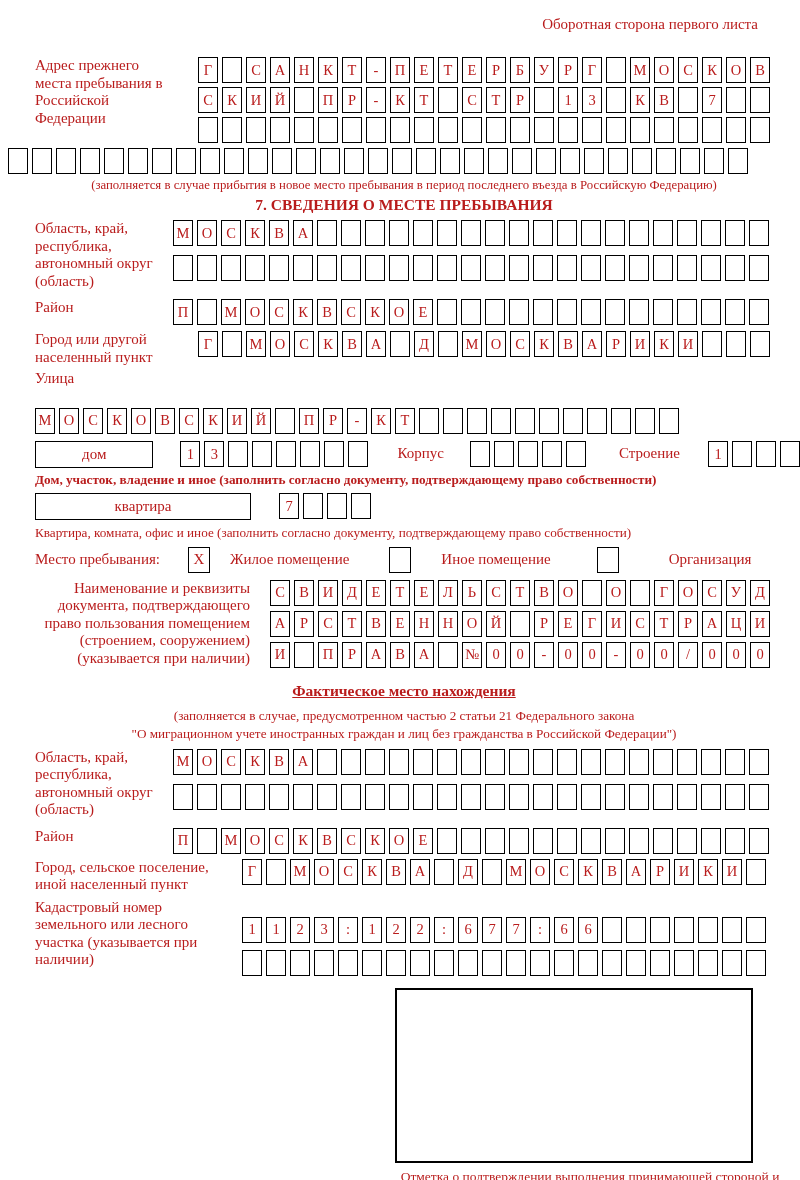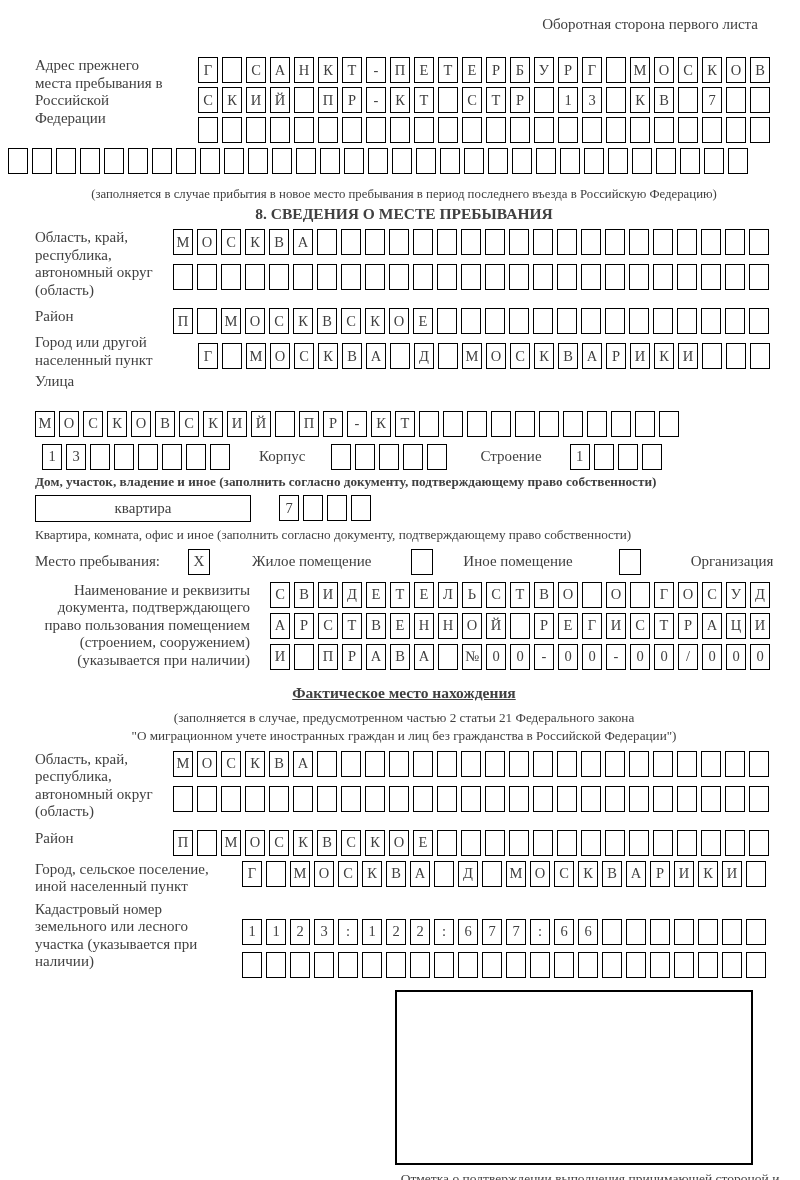--- a/index.html
+++ b/index.html
@@ -1,19 +1,19 @@
 <!DOCTYPE html>
 <html><head>
 <meta charset="utf-8">
 <style>
   html,body{margin:0;padding:0;background:#fff;}
   .page{
     position:relative;
     width:800px;height:1180px;
-    background:#fff;color:#404040;
+    background:#fff;color:#b91c1c;
     font-family:"Liberation Serif",serif;
     font-size:15px;
     box-sizing:border-box;
     padding:16px 0 0 35px;
     overflow:hidden;
   }
   .hdr{
     text-align:right;
     padding-right:42px;
     font-size:15px;
@@ -174,23 +174,23 @@
       <span class="cell"></span>
       <span class="cell"></span>
       <span class="cell"></span>
       <span class="cell"></span>
       <span class="cell"></span>
       <span class="cell"></span>
       <span class="cell"></span>
       <span class="cell"></span>
       <span class="cell"></span>
     </div>
-  <div class="note center" style="margin-top:12px;margin-left:-27px;">(заполняется в случае прибытия в новое место пребывания в период последнего въезда в Российскую Федерацию)</div>
-
-  <div class="sect-title" style="margin-top:3px;margin-left:-27px;">8. СВЕДЕНИЯ О МЕСТЕ ПРЕБЫВАНИЯ</div>
+  <div class="note center" style="margin-top:3px;margin-left:-27px;">(заполняется в случае прибытия в новое место пребывания в период последнего въезда в Российскую Федерацию)</div>
+
+  <div class="sect-title" style="margin-top:3px;margin-left:-27px;">7. СВЕДЕНИЯ О МЕСТЕ ПРЕБЫВАНИЯ</div>
 
   <div class="row" style="margin-top:6px;">
     <div class="lbl w118">Область, край, республика, автономный округ (область)</div>
     <div class="cellcol" style="gap:9px;">
       <div class="cells">
           <span class="cell">М</span>
           <span class="cell">О</span>
           <span class="cell">С</span>
           <span class="cell">К</span>
           <span class="cell">В</span>
@@ -269,21 +269,21 @@
         <span class="cell"></span>
         <span class="cell"></span>
         <span class="cell"></span>
         <span class="cell"></span>
         <span class="cell"></span>
         <span class="cell"></span>
         <span class="cell"></span>
       </div>
   </div>
 
-  <div class="row" style="align-items:flex-end;">
+  <div class="row" style="margin-top:6px;">
     <div class="lbl w143">Город или другой населенный пункт</div>
     <div class="cells">
         <span class="cell">Г</span>
         <span class="cell"></span>
         <span class="cell">М</span>
         <span class="cell">О</span>
         <span class="cell">С</span>
         <span class="cell">К</span>
         <span class="cell">В</span>
         <span class="cell">А</span>
@@ -333,20 +333,21 @@
         <span class="cell"></span>
         <span class="cell"></span>
         <span class="cell"></span>
         <span class="cell"></span>
         <span class="cell"></span>
         <span class="cell"></span>
       </div>
   </div>
 
   <div class="row" style="margin-top:7px;align-items:center;">
+    <div class="widebox" style="width:155px;">дом</div>
     <div class="cells" style="margin-left:7px;">
         <span class="cell">1</span>
         <span class="cell">3</span>
         <span class="cell"></span>
         <span class="cell"></span>
         <span class="cell"></span>
         <span class="cell"></span>
         <span class="cell"></span>
         <span class="cell"></span>
       </div>
@@ -375,21 +376,21 @@
         <span class="cell"></span>
         <span class="cell"></span>
         <span class="cell"></span>
       </div>
   </div>
   <div class="note" style="margin-top:5px;font-size:13.2px;">Квартира, комната, офис и иное (заполнить согласно документу, подтверждающему право собственности)</div>
 
   <div class="row" style="margin-top:6px;align-items:center;">
     <div class="lbl">Место пребывания:</div>
     <div class="cb" style="margin-left:8px;">X</div>
-    <div class="lbl" style="margin-left:22px;">Жилое помещение</div>
+    <div class="lbl" style="margin-left:0;">Жилое помещение</div>
     <div class="cb" style="margin-left:20px;"></div>
     <div class="lbl" style="margin-left:10px;">Иное помещение</div>
     <div class="cb" style="margin-left:26px;"></div>
     <div class="lbl" style="margin-left:30px;">Организация</div>
   </div>
 
   <div class="row" style="margin-top:7px;">
     <div class="lbl w215">Наименование и реквизиты документа, подтверждающего право пользования помещением (строением, сооружением) (указывается при наличии)</div>
     <div class="cellcol" style="gap:5px;">
       <div class="cells">

